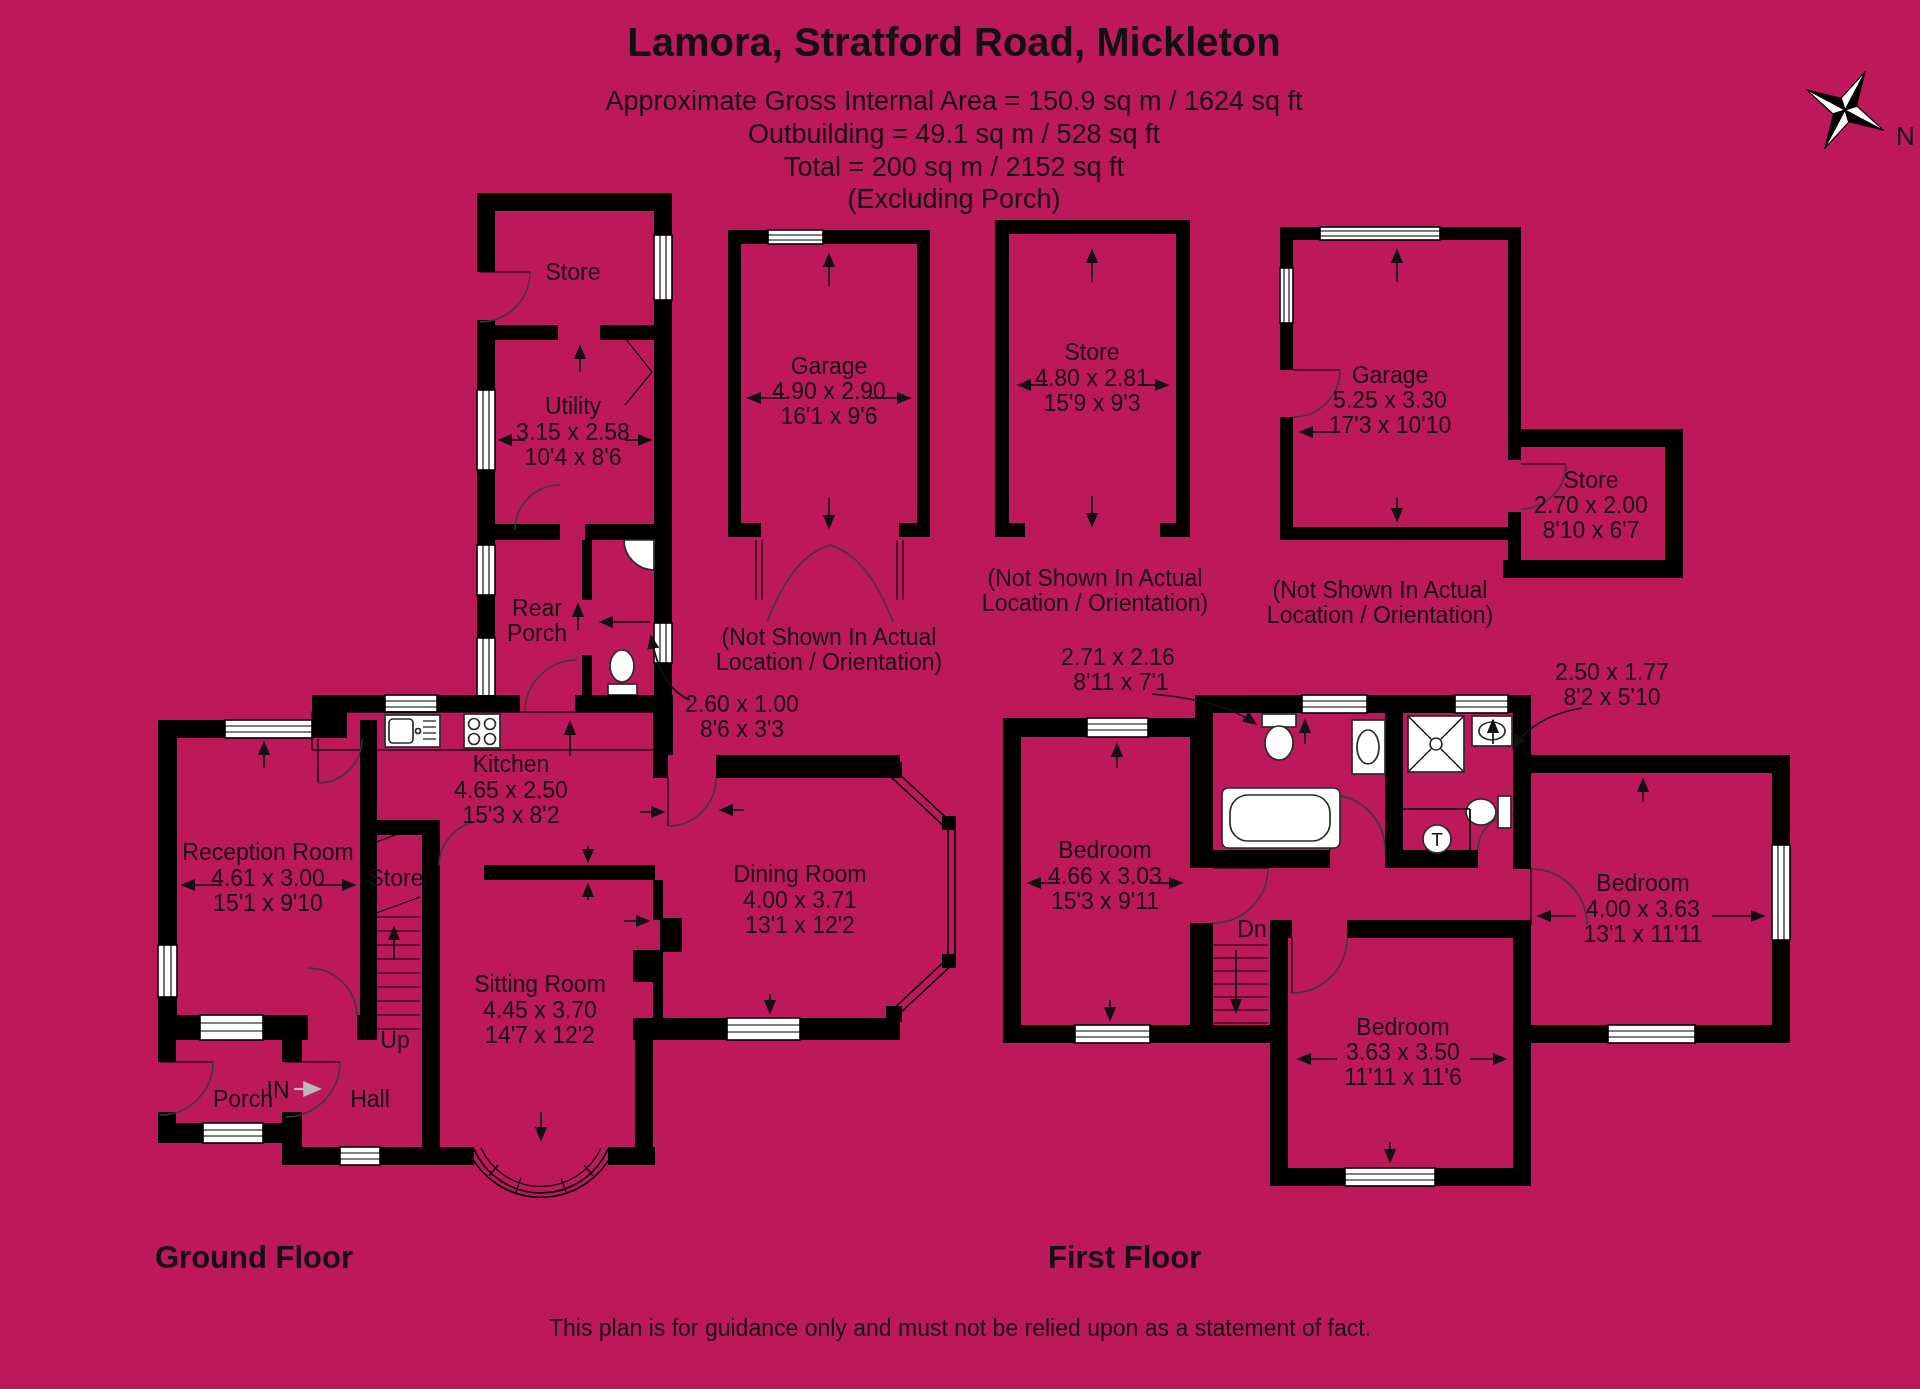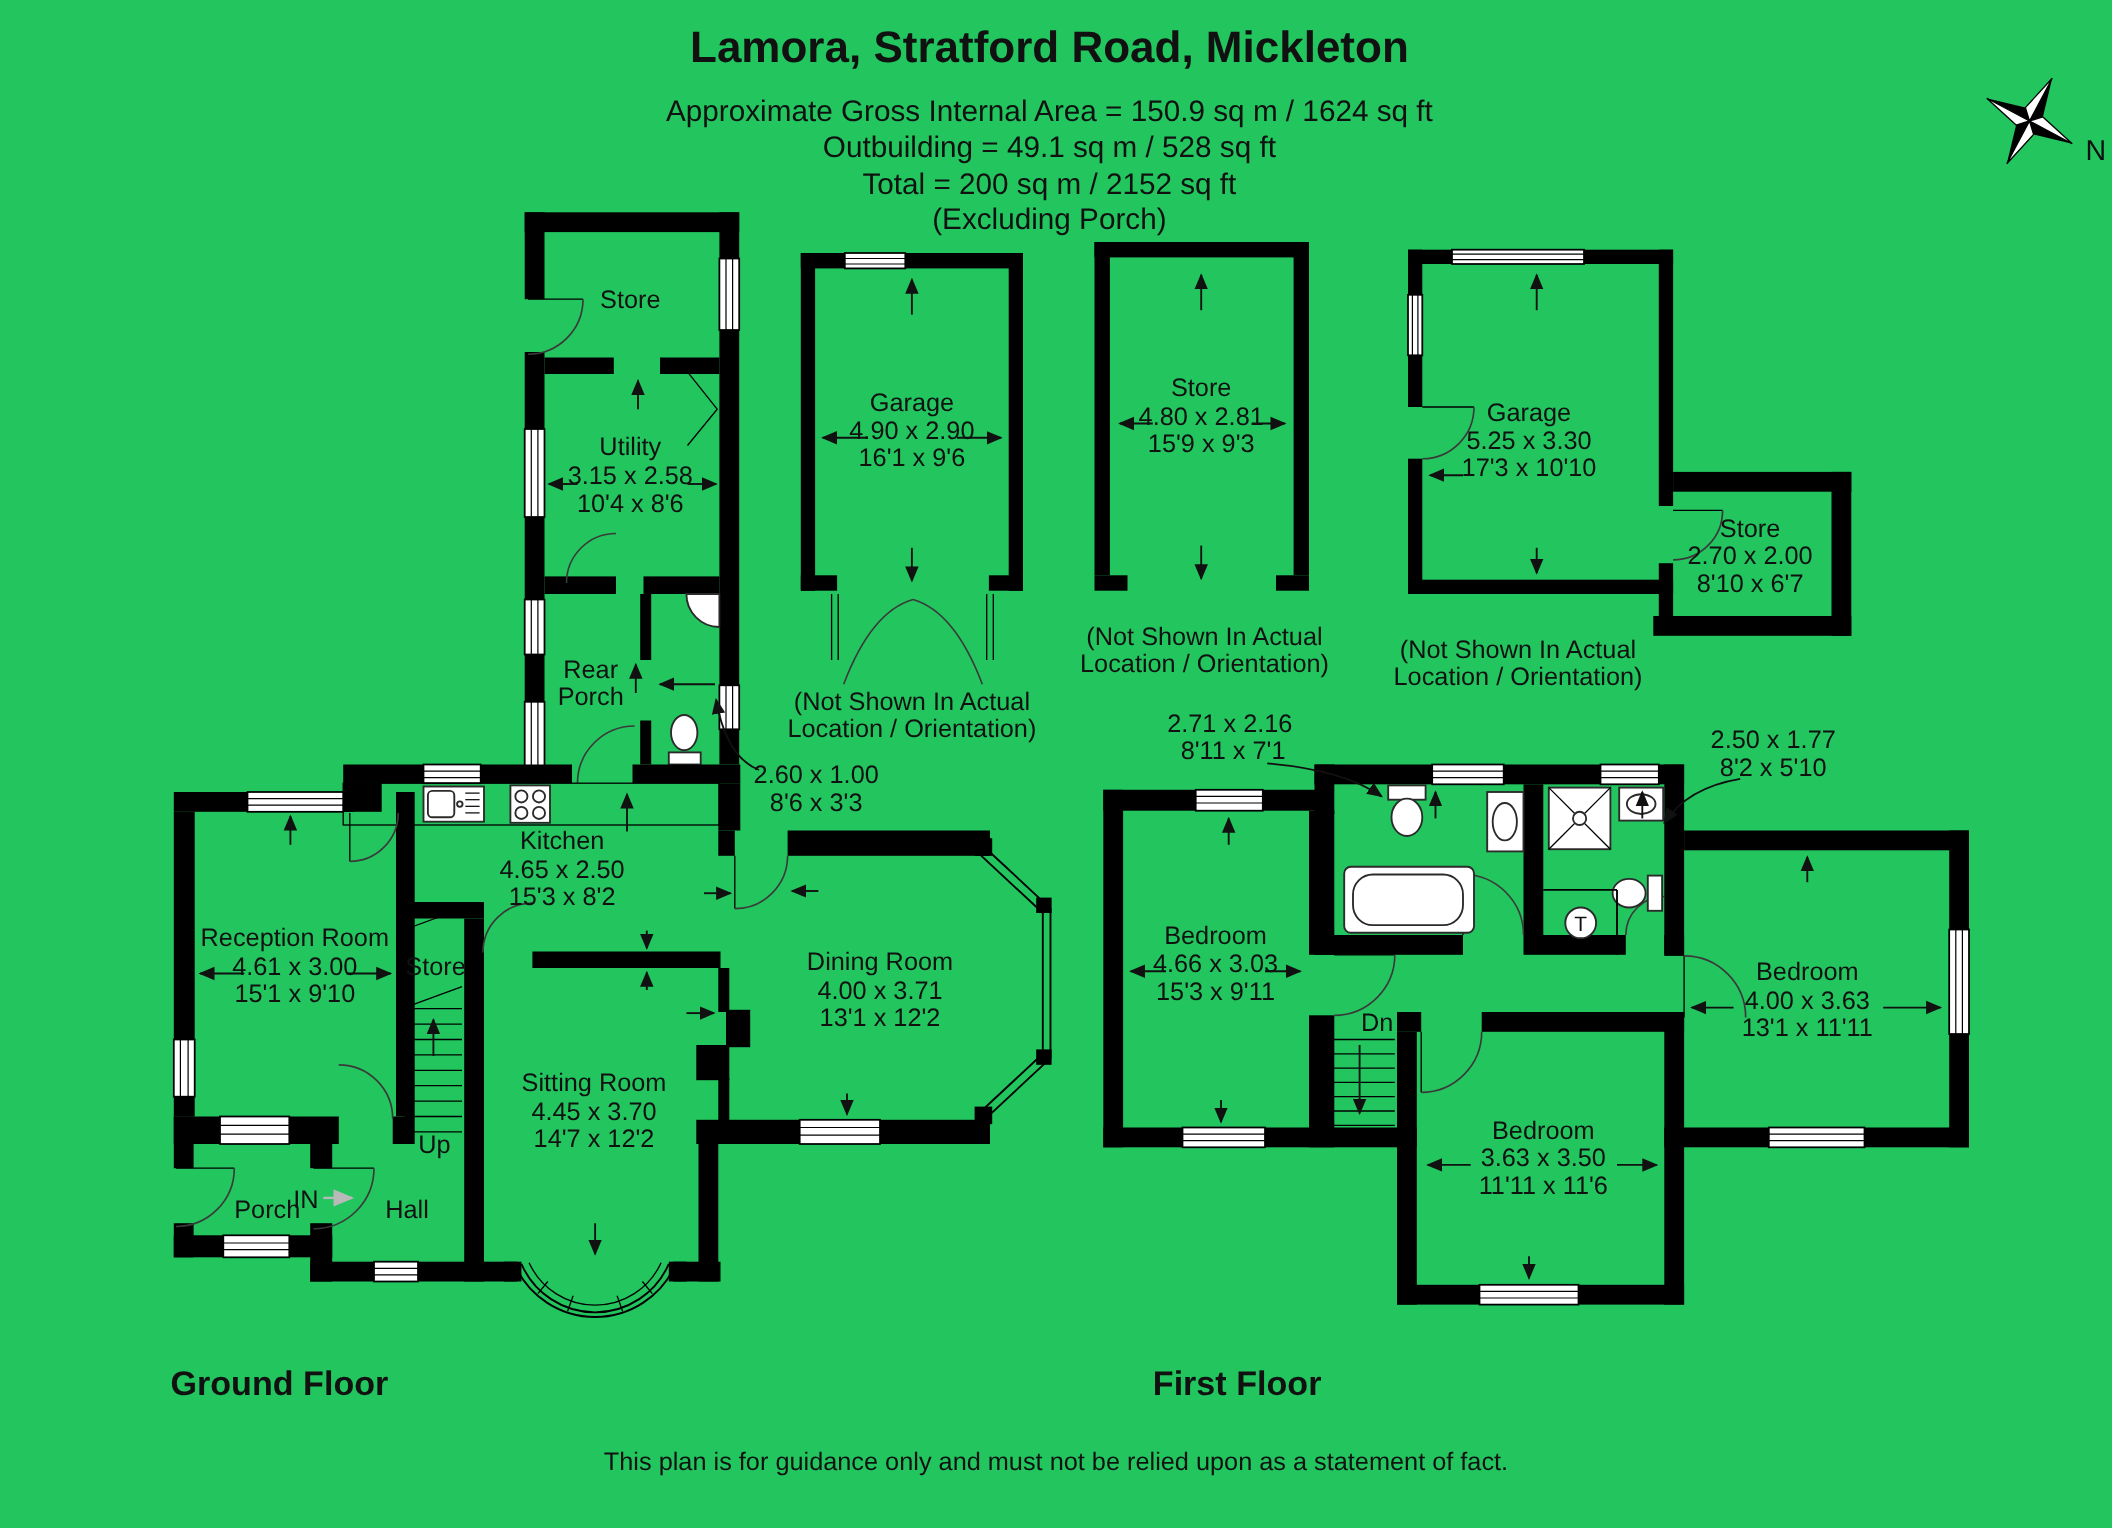--- a/index.html
+++ b/index.html
@@ -1,16 +1,16 @@
 <!DOCTYPE html>
 <html><head>
 <meta charset="utf-8">
 <style>
   html,body{margin:0;padding:0;background:#fff;}
-  .page{width:1920px;height:1389px;position:relative;background:#22c55e;}
+  .page{width:1920px;height:1389px;position:relative;background:#be185d;}
   svg{display:block;}
   text{font-family:"Liberation Sans","DejaVu Sans",sans-serif;fill:#111;}
   .title{font-size:40px;font-weight:bold;text-anchor:middle;}
   .sub{font-size:27px;text-anchor:middle;}
   .room{font-size:23px;text-anchor:middle;}
   .note{font-size:23px;text-anchor:middle;}
   .floorlbl{font-size:31px;font-weight:bold;}
   .footer{font-size:23px;text-anchor:middle;}
   .tank{font-size:19px;text-anchor:middle;}
   .wall{fill:#000;stroke:none;}

